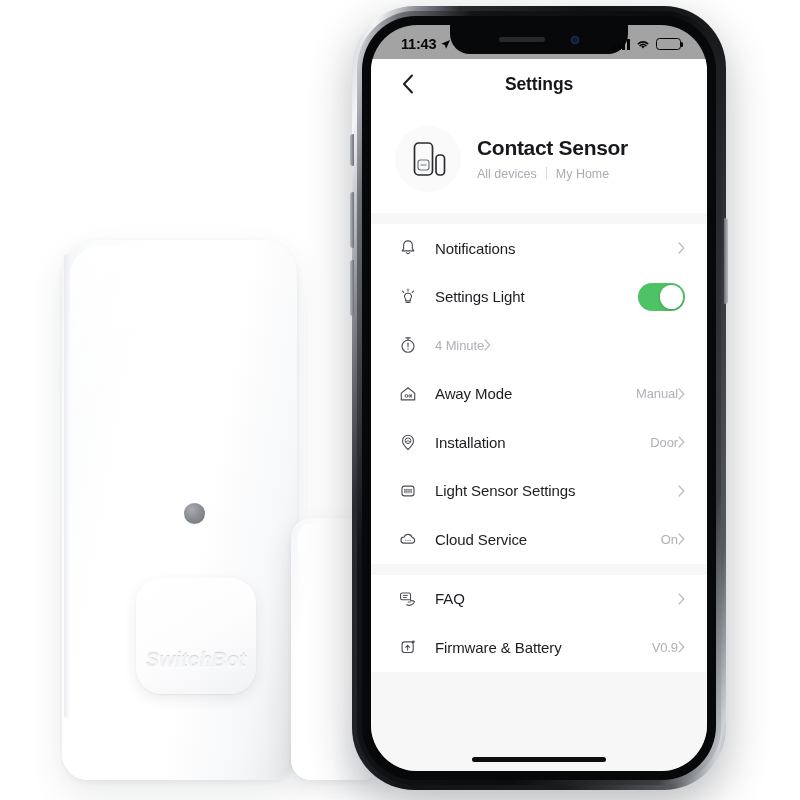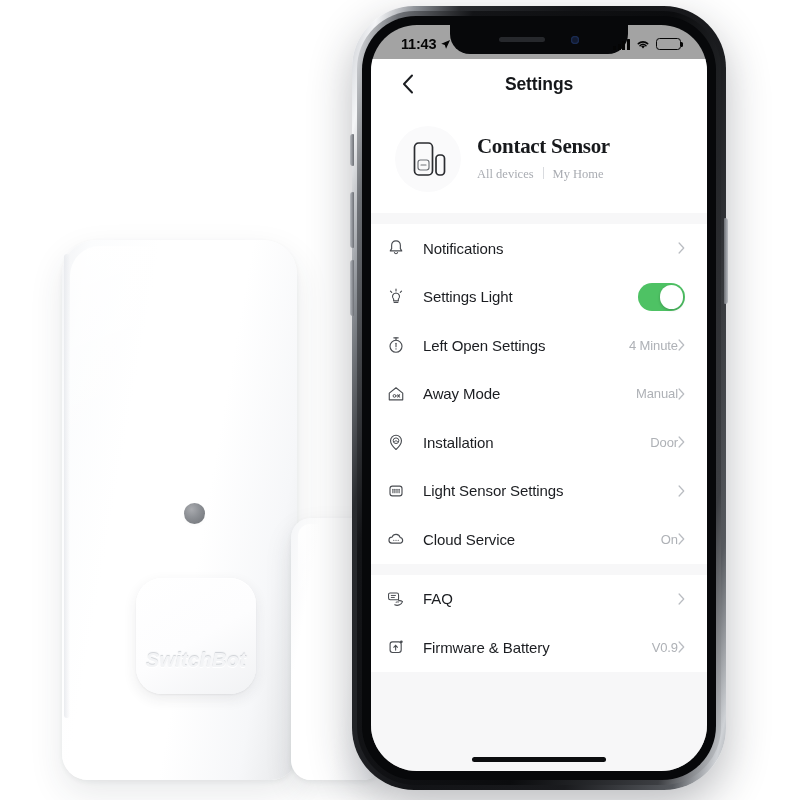--- a/index.html
+++ b/index.html
@@ -324,21 +324,21 @@
   }
   #device-icon-wrap {
     width: 66px; height: 66px;
     border-radius: 50%;
     background: #fafafb;
     display: flex;
     align-items: center;
     justify-content: center;
     flex: none;
   }
-  #device-text { padding-bottom: 2px; font-family: Liberation Serif, serif; }
+  #device-text { padding-bottom: 2px; }
   #device-name {
     font-size: 21px;
     font-weight: 700;
     color: #17191c;
     letter-spacing: -0.3px;
     line-height: 1.2;
   }
   #device-meta {
     margin-top: 7px;
     font-size: 12.5px;
@@ -352,21 +352,21 @@
     background: #d9dbdf;
     display: inline-block;
   }
 
   .section-gap { height: 11px; background: #f7f7f8; }
 
   .row {
     display: flex;
     align-items: center;
     height: 48.5px;
-    padding: 0 22px 0 12px;
+    padding: 0 22px 0 24px;
     background: #ffffff;
     cursor: pointer;
   }
   .row-icon {
     width: 26px; height: 26px;
     flex: none;
     display: flex; align-items: center; justify-content: center;
     margin-right: 14px;
   }
   .row-label {
@@ -547,21 +547,20 @@
           <div class="row">
             <span class="row-icon">
               <svg width="20" height="20" viewBox="0 0 22 22">
                 <circle cx="11" cy="12.4" r="6.6" fill="none" stroke="#4a4d52" stroke-width="1.25"></circle>
                 <line x1="11" y1="3.1" x2="11" y2="5.5" stroke="#4a4d52" stroke-width="1.25" stroke-linecap="round"></line>
                 <line x1="8.6" y1="3.1" x2="13.4" y2="3.1" stroke="#4a4d52" stroke-width="1.25" stroke-linecap="round"></line>
                 <line x1="11" y1="9.2" x2="11" y2="13" stroke="#4a4d52" stroke-width="1.2" stroke-linecap="round"></line>
                 <circle cx="11" cy="15.3" r="0.75" fill="#4a4d52"></circle>
               </svg>
             </span>
-            <span class="row-label">Left Open Settings</span>
             <span class="row-value">4 Minute</span>
             <svg class="chevron" width="7" height="12" viewBox="0 0 8 14">
               <path d="M1.2 1.2 L6.6 7 L1.2 12.8" stroke="#b9bcc1" stroke-width="1.45" fill="none" stroke-linecap="round" stroke-linejoin="round"></path>
             </svg>
           </div>
 
           <div class="row">
             <span class="row-icon">
               <svg width="20" height="20" viewBox="0 0 22 22">
                 <path d="M3.6 10 L11 4.2 L18.4 10 v7.4 h-14.8 Z" fill="none" stroke="#4a4d52" stroke-width="1.25" stroke-linejoin="round"></path>

